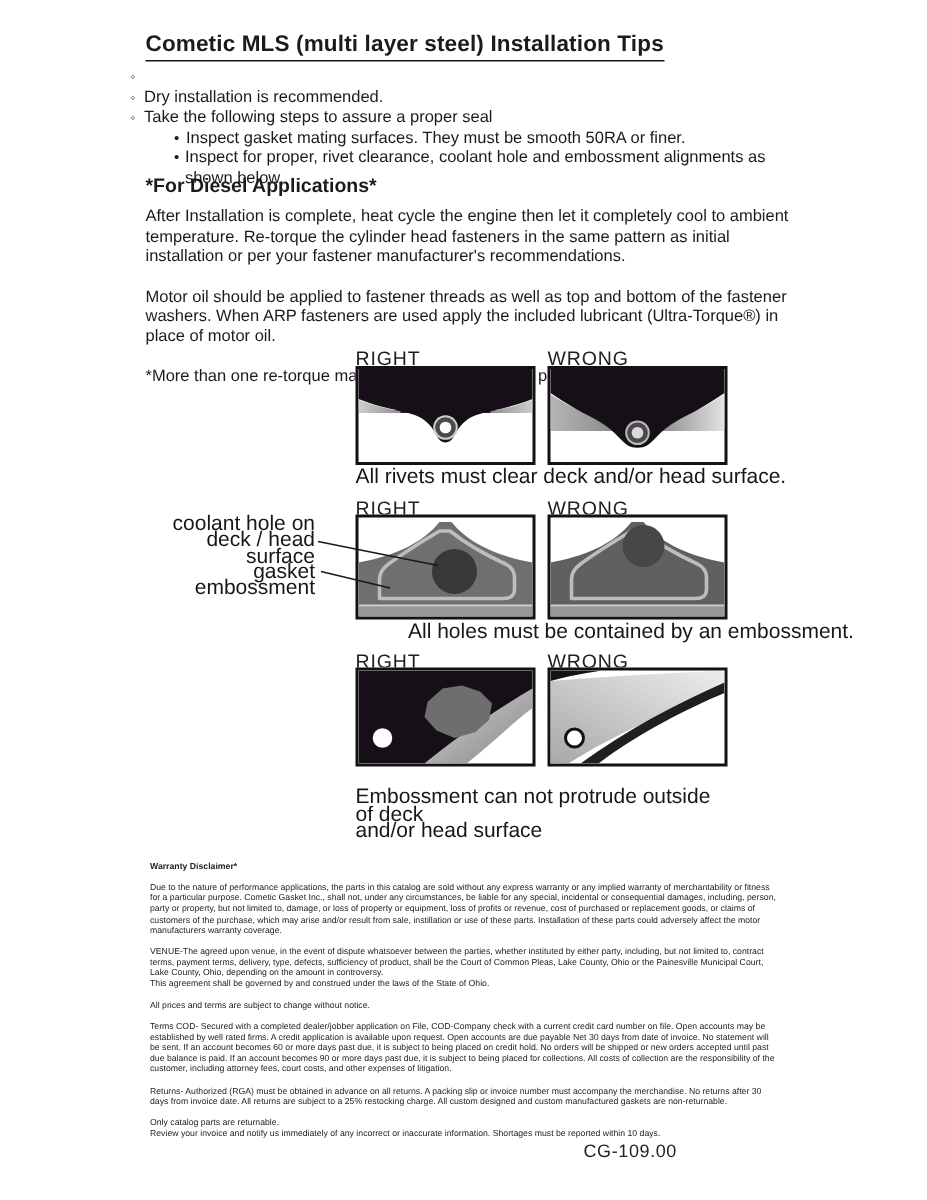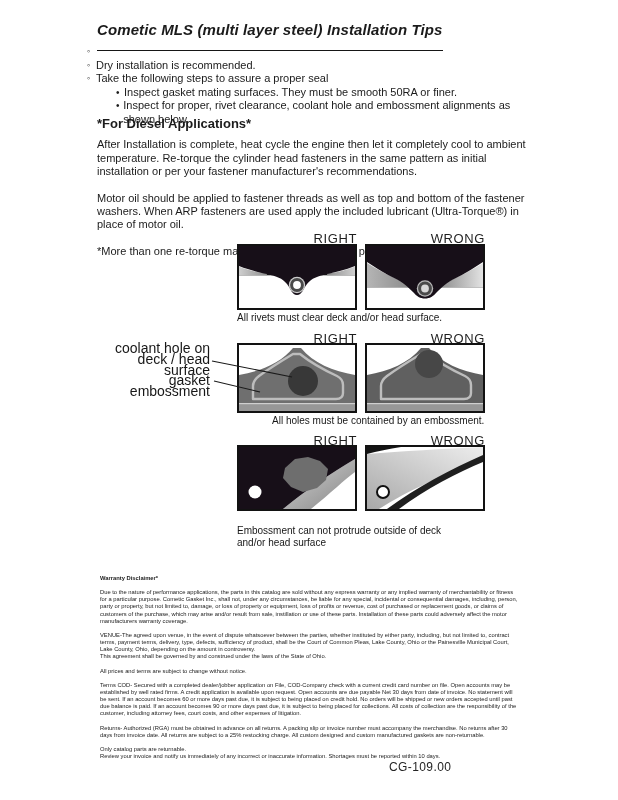--- a/index.html
+++ b/index.html
@@ -5,39 +5,39 @@
   html,body{margin:0;padding:0;}
   body{
     width:618px;height:800px;background:#ffffff;position:relative;
     font-family:"Liberation Sans","DejaVu Sans",sans-serif;color:#1b1b1b;
     overflow:hidden;
   }
   .abs{position:absolute;}
   
   .doc-title{
     left:97px;top:21px;font-size:15px;font-weight:bold;
-    border-bottom:1.6px solid #161616;padding-bottom:12px;letter-spacing:.1px;font-style:italic;
+    border-bottom:1.6px solid #161616;padding-bottom:2px;letter-spacing:.1px;
   }
   
   .bullets{left:87px;top:45px;font-size:11px;line-height:13.6px;width:450px;}
   .bullet-line{display:flex;}
   .dot{width:9px;font-size:9px;line-height:13.6px;color:#1b1b1b;}
   .sub{margin-left:29px;}
   .dot2{width:8px;font-size:10px;line-height:13.6px;}
   
   .diesel{left:97px;top:117px;width:442px;font-size:11px;line-height:13.4px;}
   .diesel-h{font-size:13px;font-weight:bold;margin:0 0 8px 0;}
   .diesel p{margin:0 0 13px 0;}
   
   .diagrams{left:0;top:231px;width:618px;height:312px;}
-  .dg-header{width:120px;text-align:right;font-size:13px;letter-spacing:.6px;color:#1f1f1f;}
+  .dg-header{width:120px;text-align:left;font-size:13px;letter-spacing:.6px;color:#1f1f1f;}
   .panel{width:116px;height:62px;border:2px solid #121212;background:#fff;}
   .panel2{width:116px;height:66px;border:2px solid #121212;background:#fff;}
   .panel svg,.panel2 svg{display:block;}
-  .caption{font-size:10px;color:#171717;line-height:11.6px;}
+  .caption{font-size:14px;color:#171717;line-height:11.6px;}
   .side-label{font-size:14px;color:#171717;text-align:right;width:120px;line-height:11px;}
   .leader{left:0;top:0;pointer-events:none;}
   
   .disclaimer{left:100px;top:575px;width:420px;font-size:5.8px;line-height:7.15px;color:#222;}
   .disclaimer .dh{font-weight:bold;margin:0 0 7px 0;}
   .disclaimer p{margin:0 0 7px 0;white-space:pre-line;}
   
   .footer-code{left:389px;top:760px;font-size:12px;letter-spacing:.4px;color:#242424;}
 </style>
 </head>

